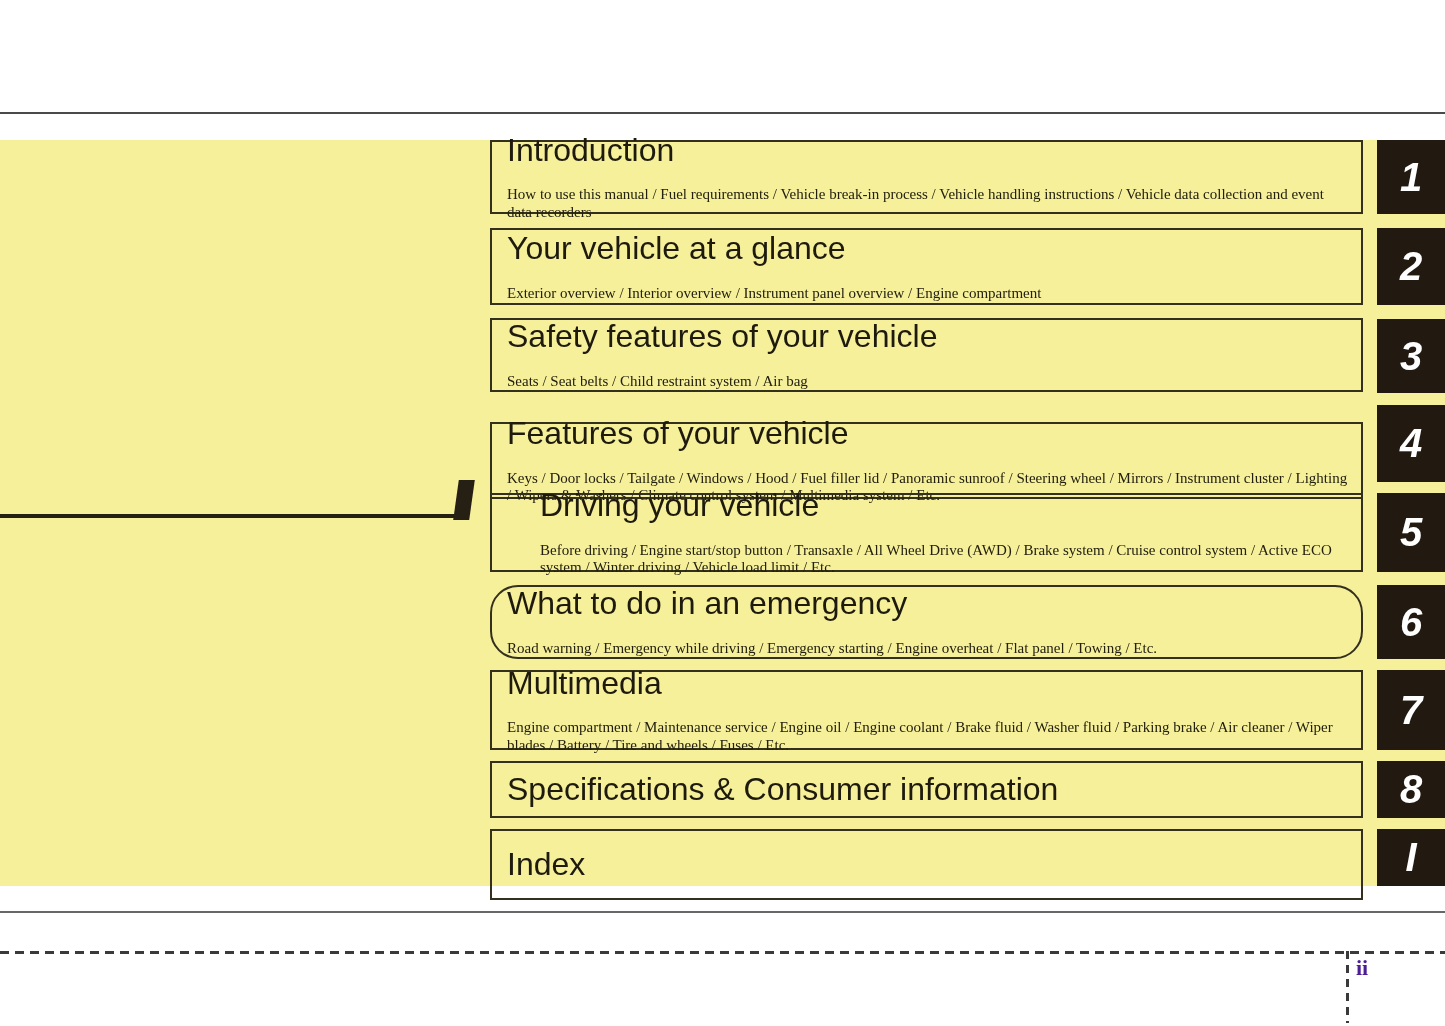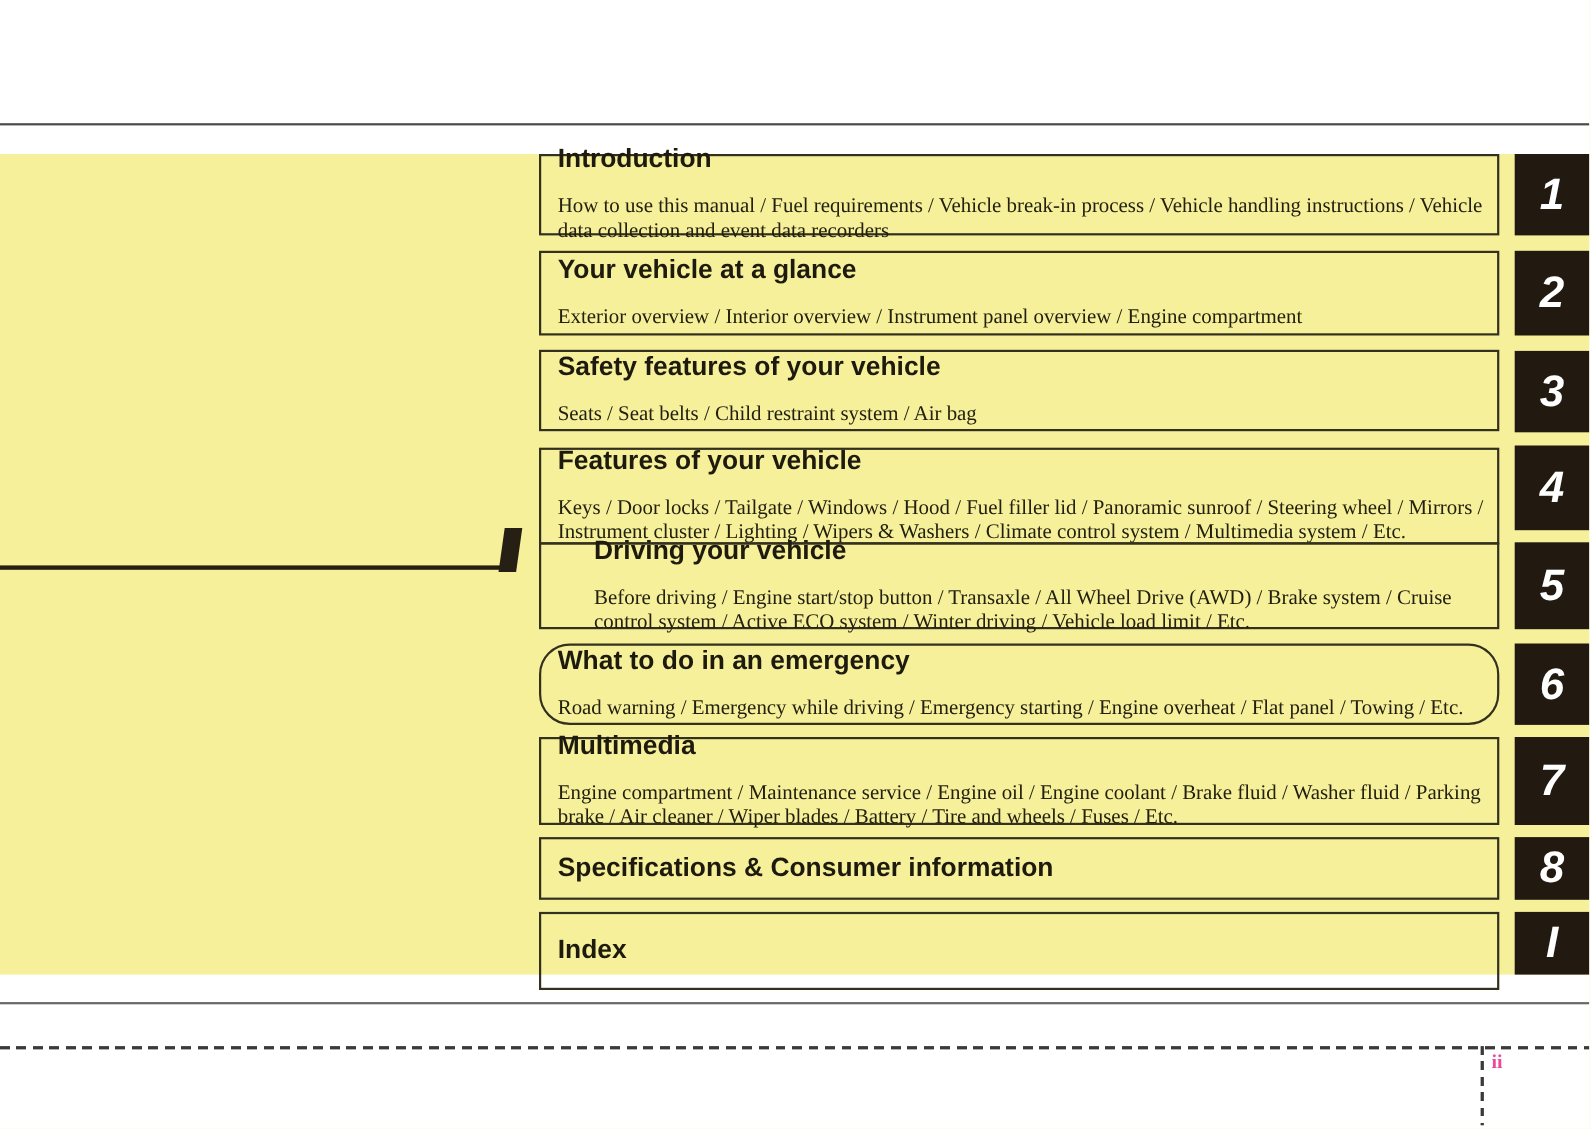--- a/index.html
+++ b/index.html
@@ -33,28 +33,28 @@
     background:#261f14; transform:skewX(-8deg);
   }
   
   .box {
     position:absolute; left:490px; width:873px; box-sizing:border-box;
     border:2px solid #34301e; padding:0 12px 0 15px;
     display:flex; flex-direction:column; justify-content:center;
     background:transparent;
   }
   .box-title {
-    font-weight:bold; font-size:24px; line-height:1.12; color:#1e1b0e;
+    font-weight:normal; font-size:32px; line-height:1.12; color:#1e1b0e;
   }
   .box-sub {
-    font-family:"Liberation Serif", serif; font-size:19px; line-height:1.17;
+    font-family:"Liberation Serif", serif; font-size:15px; line-height:1.17;
     color:#23200f; margin-top:18px;
   }
   .b1{top:140px;height:74px;} .b2{top:228px;height:77px;}
-  .b3{top:318px;height:74px;} .b4{top:407px;height:88px;}
+  .b3{top:318px;height:74px;} .b4{top:422px;height:77px;}
   .b5{top:493px;height:79px;padding-left:48px;} .b6{top:585px;height:74px;border-radius:28px;}
   .b7{top:670px;height:80px;} .b8{top:761px;height:57px;}
   .b9{top:829px;height:71px;}
   
   .tab {
     position:absolute; left:1377px; width:68px;
     background:#221911; color:#ffffff;
     display:flex; align-items:center; justify-content:center;
     font-style:italic; font-weight:bold; font-size:40px;
   }
@@ -72,21 +72,21 @@
     position:absolute; left:0; top:951px; width:1445px; height:3px;
     background:repeating-linear-gradient(90deg,#3a3a3a 0 9px,transparent 9px 15px);
   }
   .dash-rule-v {
     position:absolute; left:1346px; top:951px; width:3px; height:72px;
     background:repeating-linear-gradient(180deg,#3a3a3a 0 8px,transparent 8px 14px);
   }
   .page-number {
     position:absolute; left:1356px; top:955px;
     font-family:"Liberation Serif", serif; font-weight:bold;
-    font-size:18px; color:#ec4899;
+    font-size:22px; color:#4c1d95;
   }
 </style>
 </head>
 <body>
 
 <div class="page">
 
   <div class="top-rule"></div>
   <div class="yellow-band"></div>
 

